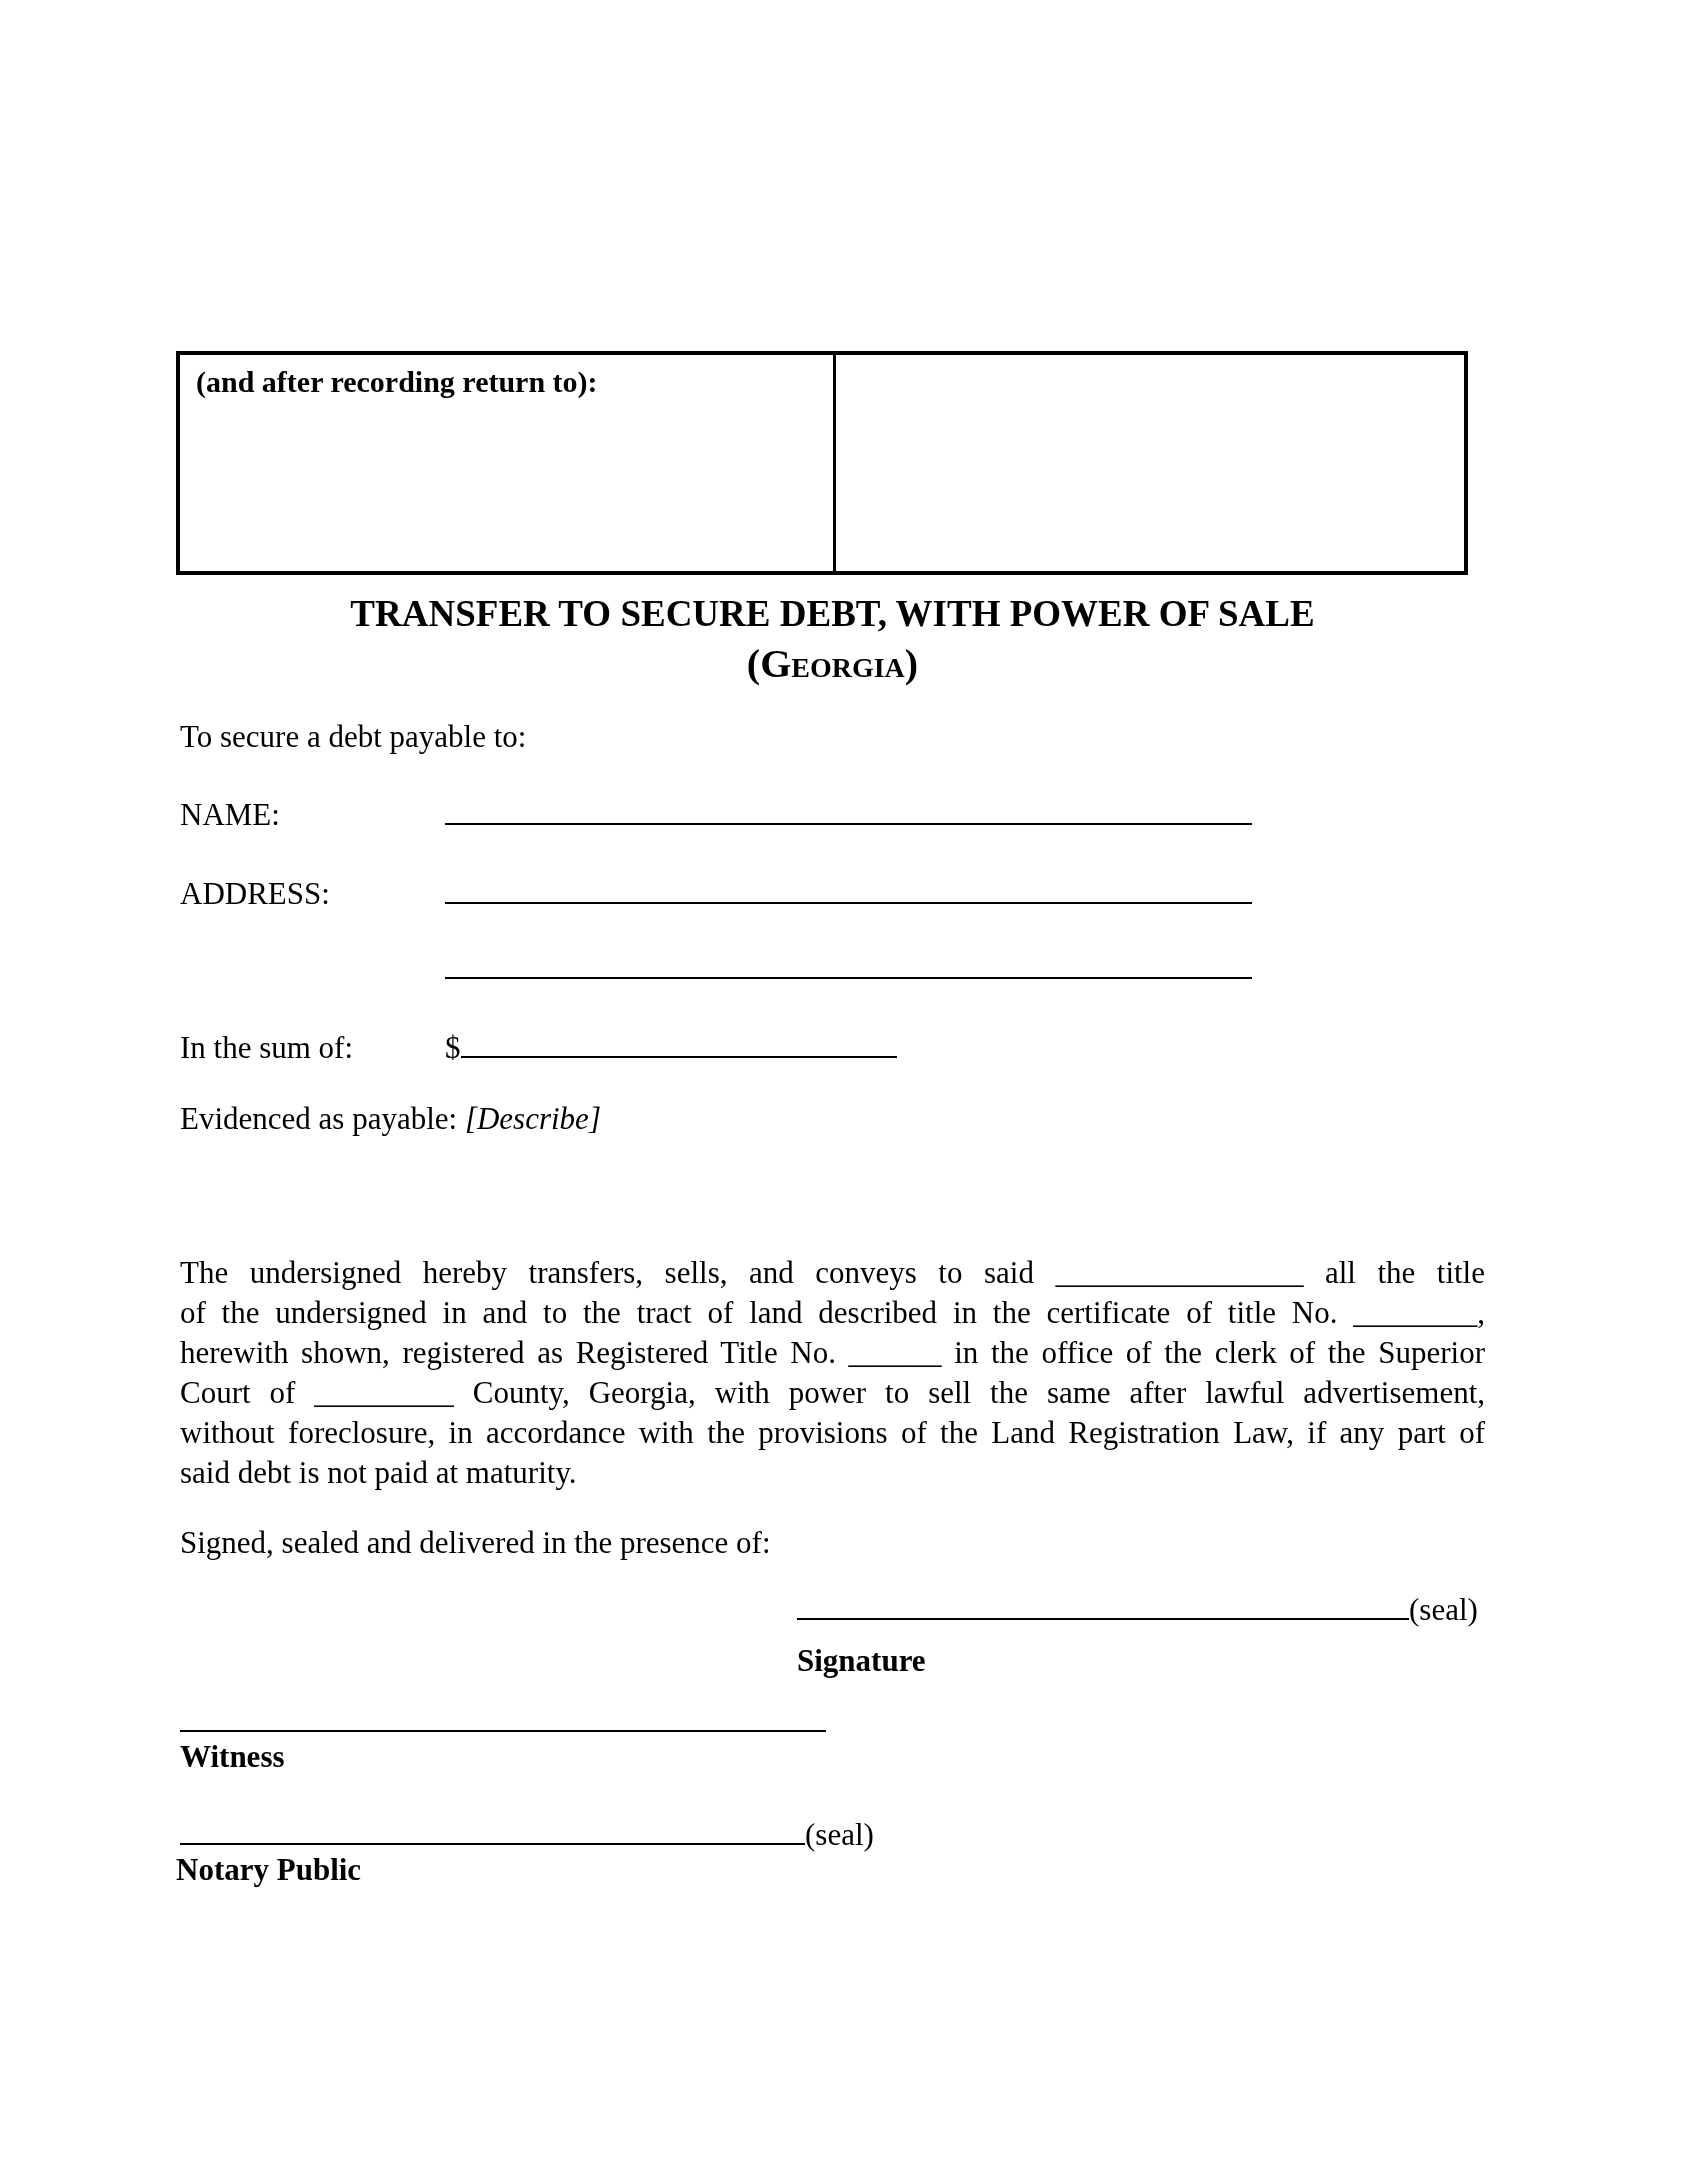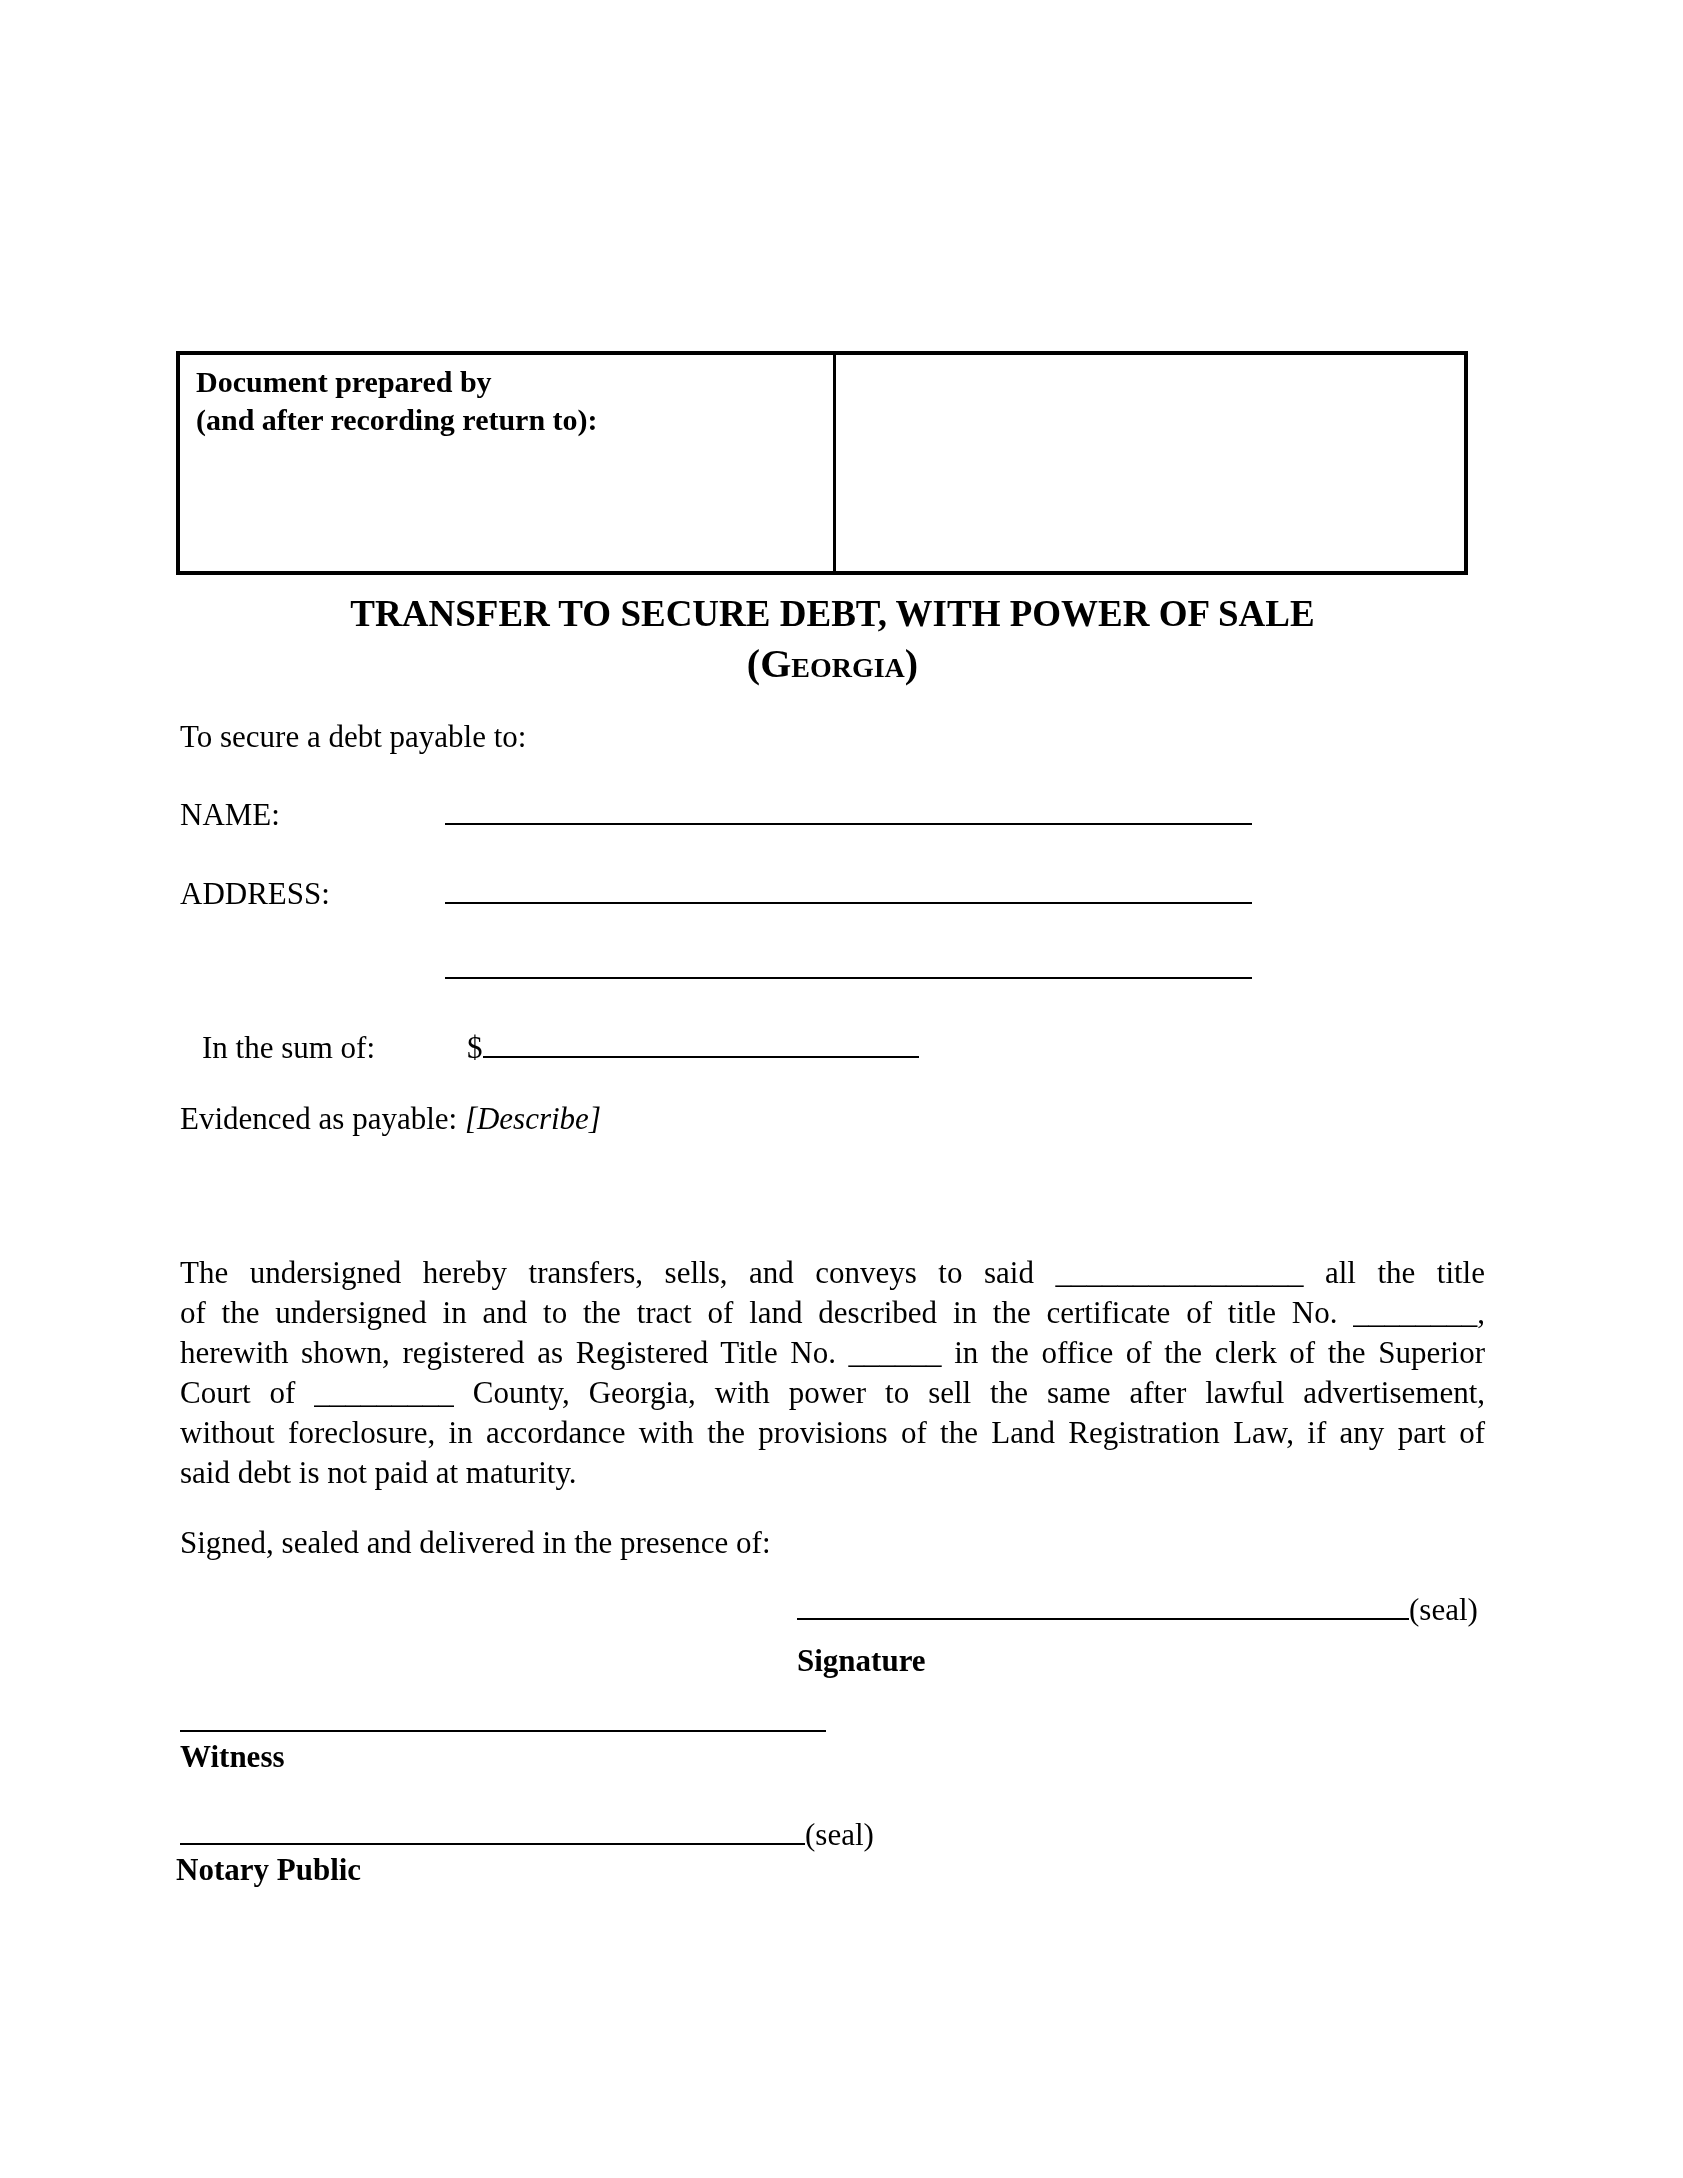--- a/index.html
+++ b/index.html
@@ -82,21 +82,21 @@
   }
   .w815 { width: 807px; }
   .w440 { width: 436px; }
   .w618 { width: 612px; }
   .w653 { width: 646px; }
   .w631 { width: 625px; }
 
   .row-name    { left: 180px; top: 793px; }
   .row-address { left: 180px; top: 872px; }
   .row-address2{ left: 180px; top: 947px; }
-  .row-sum     { left: 180px; top: 1026px; margin-left: 22px; }
+  .row-sum     { left: 180px; top: 1026px; }
   .row-evid    { left: 180px; top: 1099px; }
   .italic { font-style: italic; }
 
   
   .paragraph {
     left: 180px;
     top: 1253px;
     width: 1305px;
   }
   .para-line {
@@ -119,21 +119,20 @@
   .row-notary-line    { left: 180px; top: 1813px; }
   .label-notary       { left: 176px; top: 1850px; font-weight: bold; }
 </style>
 </head>
 <body>
 
 <div class="page">
 
   <div class="abs header-box">
     <div class="header-cell left">
-      <div>Document prepared by</div>
       <div>(and after recording return to):</div>
     </div>
   </div>
 
   <div class="abs title-main">TRANSFER TO SECURE DEBT, WITH POWER OF SALE</div>
   <div class="abs title-sub">(Georgia)</div>
 
   <div class="abs text-row intro">To secure a debt payable to:</div>
 
   <div class="abs text-row row-name">

